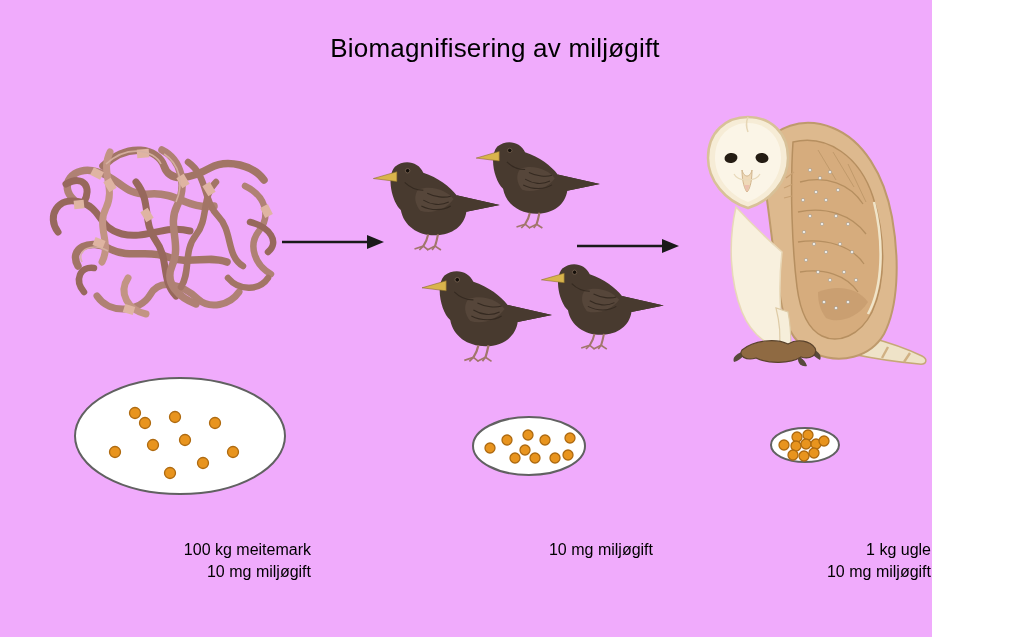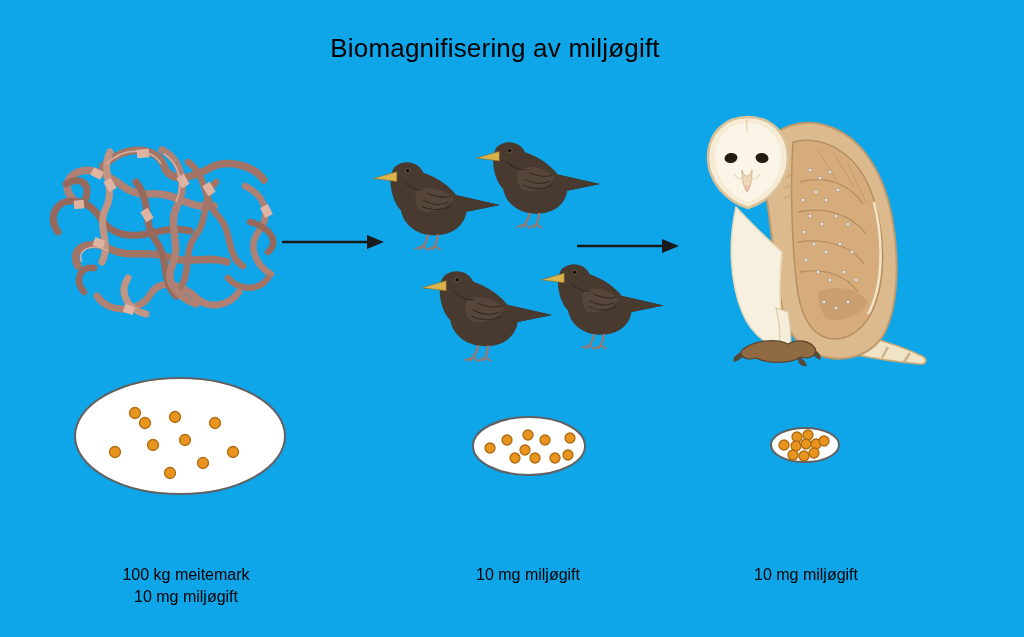--- a/index.html
+++ b/index.html
@@ -1,20 +1,20 @@
 <!DOCTYPE html>
 <html><head>
 <meta charset="utf-8">
 <style>
   html,body{margin:0;padding:0;background:#fff;}
-  #stage{position:relative;width:1024px;height:637px;background:#0ea5e9;overflow:hidden;
+  #stage{position:relative;width:932px;height:637px;background:#f0abfc;overflow:hidden;
          font-family:"Liberation Sans", sans-serif;}
   .abs{position:absolute;}
   #title{left:0;top:33px;width:990px;text-align:center;font-size:26px;color:#000;letter-spacing:.2px;}
-  .stage-label{top:564px;width:250px;text-align:center;font-size:16px;line-height:22px;color:#000;}
+  .stage-label{top:539px;width:250px;text-align:right;font-size:16px;line-height:22px;color:#000;}
   svg{display:block;}
 </style>
 </head>
 <body>
 
 <div id="stage">
 
   <div id="title" class="abs">Biomagnifisering av miljøgift</div>
 
   <svg width="0" height="0" style="position:absolute" aria-hidden="true">
@@ -234,16 +234,17 @@
   </svg>
 
   <div class="abs stage-label" style="left:61px">
     <div>100 kg meitemark</div>
     <div>10 mg miljøgift</div>
   </div>
   <div class="abs stage-label" style="left:403px">
     <div>10 mg miljøgift</div>
   </div>
   <div class="abs stage-label" style="left:681px">
+    <div>1 kg ugle</div>
     <div>10 mg miljøgift</div>
   </div>
 
 </div>
 
 </body></html>

